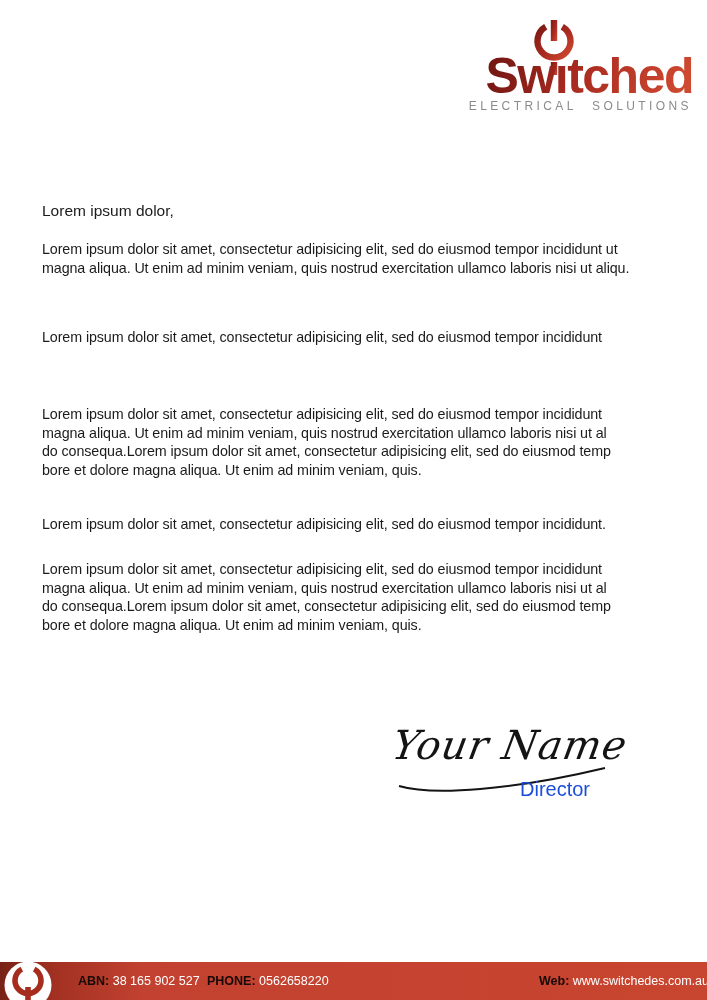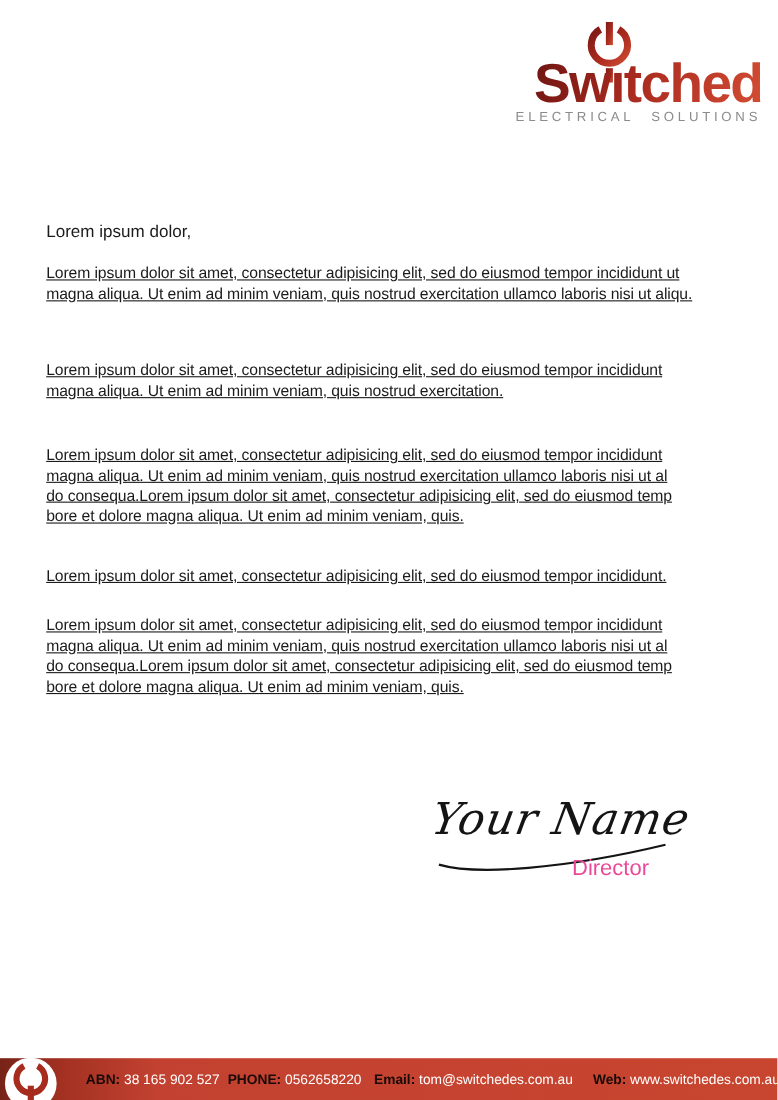--- a/index.html
+++ b/index.html
@@ -17,33 +17,33 @@
     background:linear-gradient(110deg,#6f1512 5%,#a82a1f 45%,#d04a32 95%);
     -webkit-background-clip:text;background-clip:text;color:transparent;
   }
   .logo .tagline{
     position:absolute;right:1px;top:79px;white-space:nowrap;
     font-size:12px;color:#8b8b8b;letter-spacing:3.4px;word-spacing:9px;
   }
 
   
   .salutation{position:absolute;left:42px;top:202px;font-size:15.5px;font-weight:normal;}
-  .para{position:absolute;left:42px;font-size:14.3px;letter-spacing:-0.1px;text-decoration:underline;}
+  .para{position:absolute;left:42px;font-size:14.3px;letter-spacing:-0.1px;}
   .para .line{line-height:18.6px;white-space:nowrap;}
   #p1{top:240px}#p2{top:328px}#p3{top:405px}#p4{top:515px}#p5{top:560px}
 
   
   .signature{position:absolute;left:393px;top:722px;width:235px;height:80px;}
   .sig-name{
     position:absolute;left:0;top:0;white-space:nowrap;
     font-family:"DejaVu Serif",serif;font-style:italic;font-size:40px;
     transform:skewX(-10deg);color:#141414;letter-spacing:1px;
   }
   .sig-swash{position:absolute;left:0;top:0;}
-  .sig-title{position:absolute;left:127px;top:56px;font-size:20px;color:#ec4899;}
+  .sig-title{position:absolute;left:127px;top:56px;font-size:20px;color:#1d4ed8;}
 
   
   .footer-bar{
     position:absolute;left:0;bottom:0;width:707px;height:38px;
     background:linear-gradient(90deg,#772317 0%,#a33122 8%,#c24130 20%,#c8452f 100%);
   }
   .footer-logo{position:absolute;left:2px;top:-2px;}
   .footer-item{position:absolute;top:11px;white-space:nowrap;font-size:12.5px;line-height:16px;}
   .footer-item .label{font-weight:bold;color:#170a07;}
   .footer-item .value{color:#ffffff;}
@@ -73,21 +73,20 @@
 
   <div class="salutation">Lorem ipsum dolor,</div>
 
   <div class="para" id="p1">
     <div class="line">Lorem ipsum dolor sit amet, consectetur adipisicing elit, sed do eiusmod tempor incididunt ut</div>
     <div class="line">magna aliqua. Ut enim ad minim veniam, quis nostrud exercitation ullamco laboris nisi ut aliqu.</div>
   </div>
 
   <div class="para" id="p2">
     <div class="line">Lorem ipsum dolor sit amet, consectetur adipisicing elit, sed do eiusmod tempor incididunt</div>
-    <div class="line">magna aliqua. Ut enim ad minim veniam, quis nostrud exercitation.</div>
   </div>
 
   <div class="para" id="p3">
     <div class="line">Lorem ipsum dolor sit amet, consectetur adipisicing elit, sed do eiusmod tempor incididunt</div>
     <div class="line">magna aliqua. Ut enim ad minim veniam, quis nostrud exercitation ullamco laboris nisi ut al</div>
     <div class="line">do consequa.Lorem ipsum dolor sit amet, consectetur adipisicing elit, sed do eiusmod temp</div>
     <div class="line">bore et dolore magna aliqua. Ut enim ad minim veniam, quis.</div>
   </div>
 
   <div class="para" id="p4">
@@ -118,23 +117,19 @@
     </svg>
 
     <div class="footer-item" id="f-abn">
       <span class="label">ABN:</span>
       <span class="value">38 165 902 527</span>
     </div>
     <div class="footer-item" id="f-phone">
       <span class="label">PHONE:</span>
       <span class="value">0562658220</span>
     </div>
-    <div class="footer-item" id="f-email">
-      <span class="label">Email:</span>
-      <span class="value">tom@switchedes.com.au</span>
-    </div>
     <div class="footer-item" id="f-web">
       <span class="label">Web:</span>
       <span class="value">www.switchedes.com.au</span>
     </div>
   </div>
 
 </div>
 
 </body></html>

